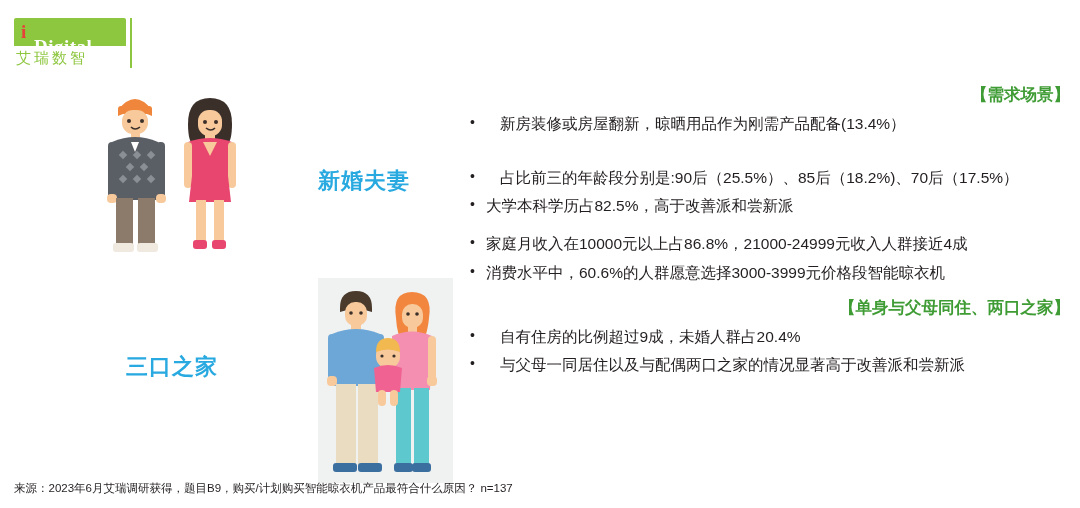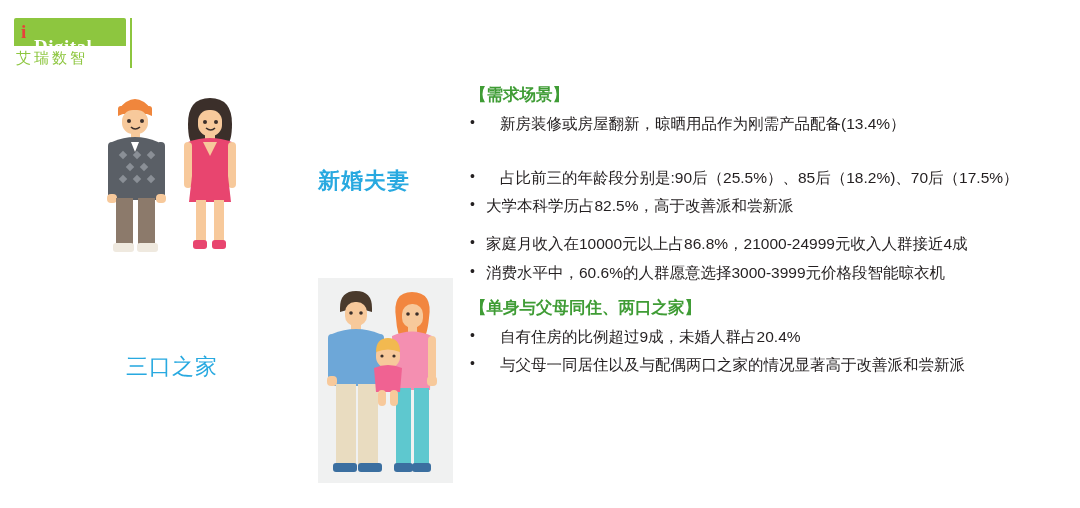--- a/index.html
+++ b/index.html
@@ -100,39 +100,40 @@
     font-size: 22px;
     font-weight: bold;
     color: #28a9e0;
     letter-spacing: 1px;
   }
   .label-family {
     position: absolute;
     left: 126px;
     top: 352px;
     font-size: 22px;
-    font-weight: normal;
+    font-weight: bold;
     color: #28a9e0;
     letter-spacing: 1px;
   }
 
   
   .panel {
     position: absolute;
     left: 470px;
     top: 84px;
     width: 600px;
   }
   .blk { margin-bottom: 2px; }
   .heading {
     font-size: 16.5px;
     font-weight: bold;
     color: #3f9c35;
     margin: 0 0 7px 0;
     line-height: 1.3;
+    text-align: right;
   }
   .bullet {
     display: flex;
     font-size: 15.5px;
     color: #231f20;
     line-height: 1.55;
     margin-bottom: 4px;
   }
   .bullet .dot {
     width: 16px;
@@ -311,14 +312,15 @@
         <span class="txt">自有住房的比例超过9成，未婚人群占20.4%</span>
       </div>
       <div class="bullet indent">
         <span class="dot">•</span>
         <span class="txt">与父母一同居住以及与配偶两口之家的情况显著高于改善派和尝新派</span>
       </div>
     </div>
 
   </div>
 
+  <div class="footnote">来源：2023年6月艾瑞调研获得，题目B9，购买/计划购买智能晾衣机产品最符合什么原因？ n=137</div>
 
 </div>
 
 </body></html>

